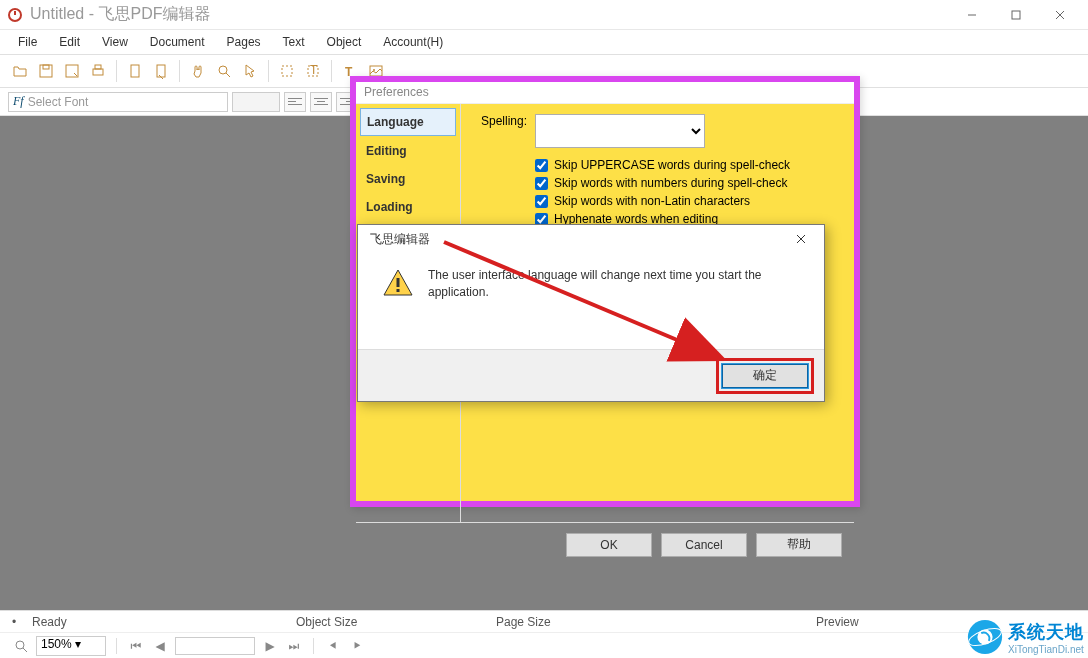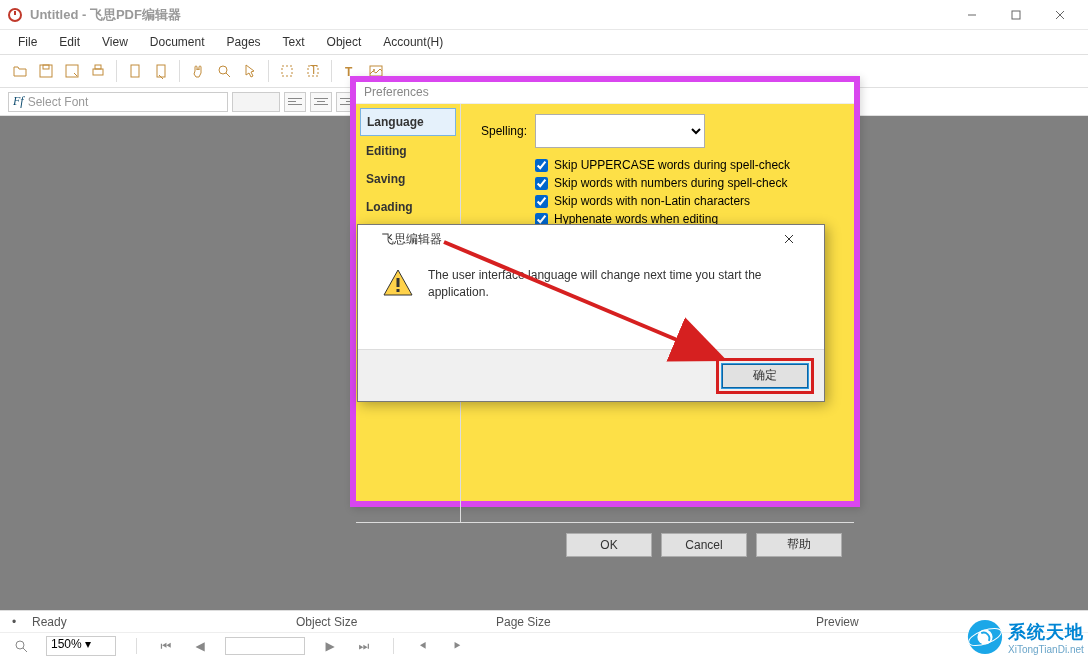--- a/index.html
+++ b/index.html
@@ -1,21 +1,21 @@
 <!DOCTYPE html>
 <html><head>
 <meta charset="utf-8">
 <style>
 * { box-sizing: border-box; margin: 0; padding: 0; font-family: "Segoe UI", Tahoma, sans-serif; font-size: 12px; }
 body { width: 1088px; height: 658px; overflow: hidden; background: #fff; position: relative; }
 
 
 .titlebar { height: 30px; background: #fff; display: flex; align-items: center; padding: 0 6px; color: #999; border-bottom: 1px solid #e8e8e8; }
 .titlebar .app-icon { width: 18px; height: 18px; margin-right: 6px; display:flex; align-items:center; justify-content:center; }
-.titlebar .title { flex: 1; font-size: 13px; font-weight: bold; }
+.titlebar .title { flex: 1; font-size: 16px; }
 .titlebar .win-btns { display: flex; }
 .titlebar .win-btn { width: 44px; height: 30px; display: flex; align-items: center; justify-content: center; color: #666; }
 
 
 .menubar { height: 24px; display: flex; align-items: center; padding: 0 8px; gap: 2px; background:#fff; }
 .menubar .menu-item { padding: 3px 10px; color: #333; }
 
 
 .toolbar1 { height: 34px; border-top: 1px solid #e0e0e0; border-bottom: 1px solid #e0e0e0; display: flex; align-items: center; padding: 0 8px; gap: 2px; background:#fff; }
 .toolbar1 .tbtn { width: 24px; height: 24px; display: flex; align-items: center; justify-content: center; color: #c18b3a; border:1px solid transparent; }
@@ -33,50 +33,50 @@
 .content { position: absolute; top: 116px; left:0; right:0; bottom: 48px; background: #808080; }
 
 
 .pref-dialog { position: absolute; top: 76px; left: 350px; width: 510px; height: 431px; background: #fde047; border: 6px solid #d946ef; box-shadow: 2px 2px 8px rgba(0,0,0,0.15); }
 .pref-titlebar { height: 22px; background: #fff; color: #888; padding: 3px 8px; font-size: 12px; border-bottom:1px solid #eee; }
 .pref-body { display: flex; height: 418px; }
 .pref-sidebar { width: 105px; border-right: 1px solid #ddd; padding: 4px; }
 .pref-sidebar .tab { padding: 6px 6px; color: #333; margin-bottom: 2px; font-weight: bold; }
 .pref-sidebar .tab.active { background: #e5f1fb; border: 1px solid #7ab3e0; }
 .pref-main { flex: 1; padding: 10px 20px; }
-.pref-row { display: flex; align-items: center; margin-bottom: 10px; }
+.pref-row { display: flex; margin-bottom: 10px; }
 .pref-row label { width: 54px; }
 .pref-row select { width: 170px; height: 22px; border: 1px solid #adadad; background:#fff; padding:16px 4px; }
 .pref-check { display: flex; align-items: center; margin: 4px 0 4px 54px; gap: 6px; }
 .pref-check input { accent-color: #0066cc; }
 .pref-footer { height: 44px; border-top: 1px solid #ddd; display: flex; align-items: center; justify-content: flex-end; gap: 9px; padding: 0 12px; }
 .pref-footer button { width: 86px; height: 24px; border: 1px solid #adadad; background: #e1e1e1; color:#333; }
 
 
 .alert-dialog { position: absolute; top: 224px; left: 357px; width: 468px; height: 178px; background: #fff; border: 1px solid #777; box-shadow: 3px 3px 12px rgba(0,0,0,0.3); z-index: 100; }
-.alert-title { height: 28px; display: flex; align-items: center; justify-content: space-between; padding: 0 24px; font-size:12px; color:#333; }
+.alert-title { height: 28px; display: flex; align-items: center; justify-content: space-between; padding: 0 12px; font-size:12px; color:#333; }
 .alert-title .close { width: 22px; height: 22px; display:flex; align-items:center; justify-content:center; font-size:14px; }
 .alert-body { display: flex; padding: 14px 24px 8px; gap: 14px; height: 96px; }
 .alert-body .warn-icon { width: 32px; height: 32px; flex-shrink:0; }
 .alert-body .msg { color: #333; line-height: 1.4; }
 .alert-footer { height: 52px; background: #f0f0f0; border-top: 1px solid #ddd; display:flex; align-items:center; justify-content:flex-end; padding: 0 10px; }
 .alert-footer .ok-wrap { border: 3px solid #d62020; padding: 3px; }
 .alert-footer button { width: 86px; height: 24px; border: 1px solid #0a64a4; background: #e1e1e1; color:#333; outline: 1px solid #3399dd; }
 
 
 .arrow-svg { position: absolute; top: 220px; left: 352px; width: 480px; height: 200px; z-index: 101; pointer-events: none; }
 
 
 .statusbar { position: absolute; bottom: 0; left:0; right:0; height: 48px; background: #fff; border-top: 1px solid #ddd; }
 .status-row1 { height: 22px; display:flex; align-items:center; padding: 0 12px; color:#555; border-bottom:1px solid #eee; }
 .status-row1 .cell { margin-right: 200px; }
 .status-row1 .cell.objsize { margin-left: auto; margin-right: 40px; width:160px; }
 .status-row1 .cell.pagesize { width: 120px; }
 .status-row1 .cell.preview { width: 60px; }
-.status-row2 { height: 26px; display:flex; align-items:center; padding: 0 12px; gap: 16px; }
+.status-row2 { height: 26px; display:flex; align-items:center; padding: 0 12px; gap: 6px; }
 .zoom-sel { width: 70px; height: 20px; border:1px solid #ccc; padding:0 4px; }
 .nav-btn { width:18px; height:18px; display:flex; align-items:center; justify-content:center; color:#888; }
 .nav-sep { width:1px; height:16px; background:#ddd; margin:0 4px; }
 .page-input { width: 80px; height: 18px; border:1px solid #ccc; }
 
 
 .watermark { position:absolute; right: 4px; bottom: 2px; display:flex; align-items:center; gap:4px; z-index:200; }
 .watermark .wm-icon { width:38px; height:38px; }
 .watermark .wm-text { display:flex; flex-direction:column; }
 .watermark .wm-text .t1 { font-size:18px; font-weight:bold; color:#0085d4; letter-spacing:1px; }

